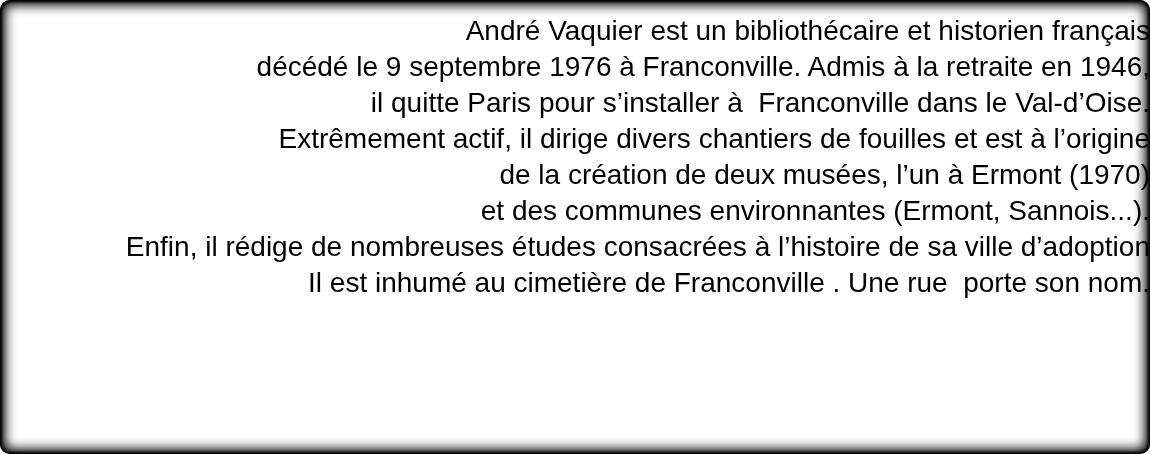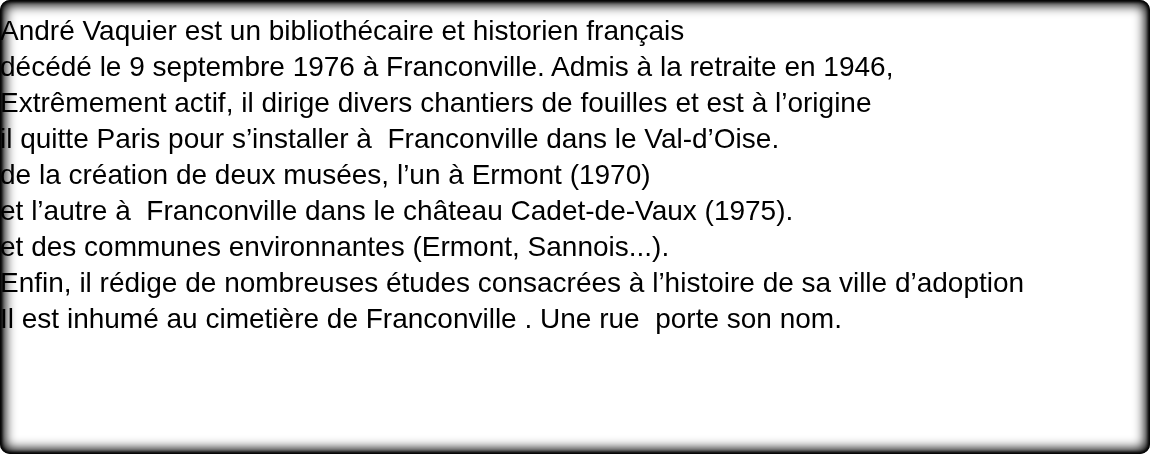--- a/index.html
+++ b/index.html
@@ -16,39 +16,38 @@
     border-radius: 10px;
     
     box-shadow: inset 0 0 12px 5px #000000, inset 0 0 3px 2px #000000;
     overflow: hidden;
   }
   .text-block {
     position: absolute;
     left: 0;
     right: 0;
     top: 13px;
-    text-align: left;
+    text-align: right;
     font-family: "Liberation Sans", "DejaVu Sans", sans-serif;
     font-size: 28px;
     line-height: 36px;
     color: #000000;
     letter-spacing: 0px;
   }
   .line {
     white-space: pre; 
   }
 </style>
 </head>
 <body>
 
 <div class="frame">
   <div class="text-block">
     <div class="line">André Vaquier est un bibliothécaire et historien français</div>
     <div class="line">décédé le 9 septembre 1976 à Franconville. Admis à la retraite en 1946,</div>
+    <div class="line">il quitte Paris pour s’installer à  Franconville dans le Val-d’Oise.</div>
     <div class="line">Extrêmement actif, il dirige divers chantiers de fouilles et est à l’origine</div>
-    <div class="line">il quitte Paris pour s’installer à  Franconville dans le Val-d’Oise.</div>
     <div class="line">de la création de deux musées, l’un à Ermont (1970)</div>
-    <div class="line">et l’autre à  Franconville dans le château Cadet-de-Vaux (1975).</div>
     <div class="line">et des communes environnantes (Ermont, Sannois...).</div>
     <div class="line">Enfin, il rédige de nombreuses études consacrées à l’histoire de sa ville d’adoption</div>
     <div class="line">Il est inhumé au cimetière de Franconville . Une rue  porte son nom.</div>
   </div>
 </div>
 
 </body></html>

